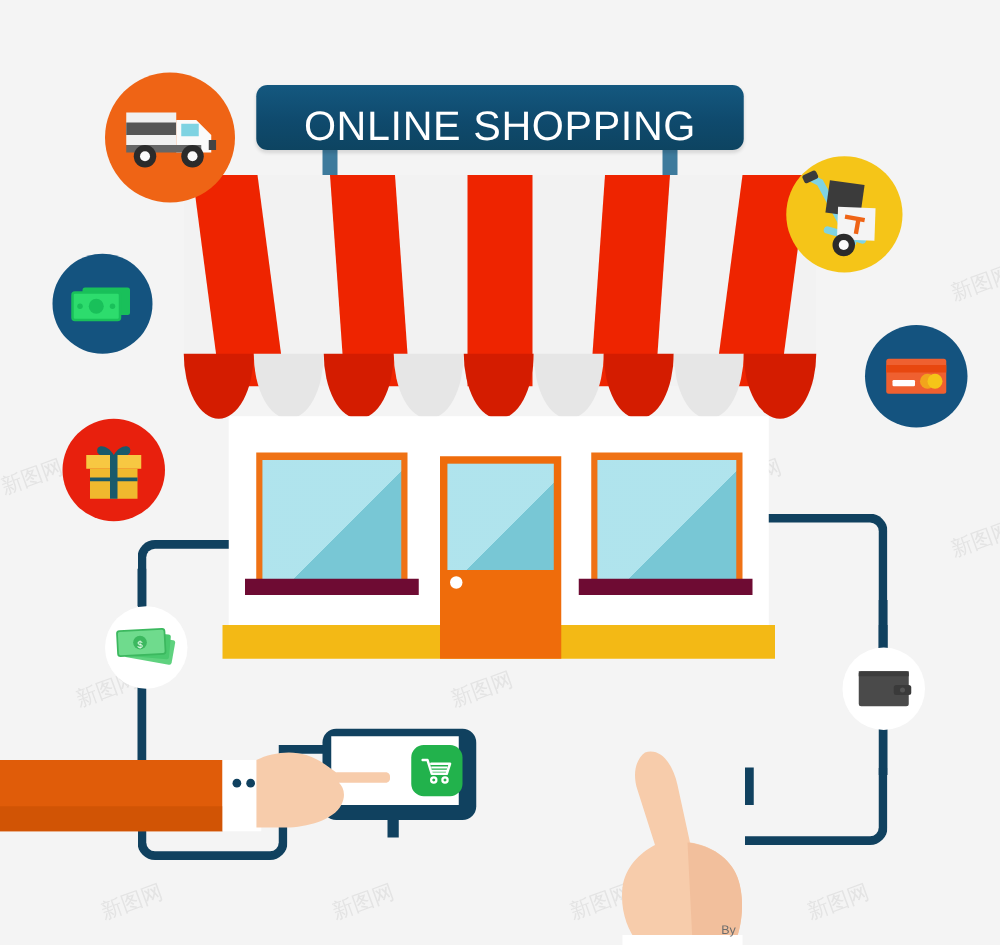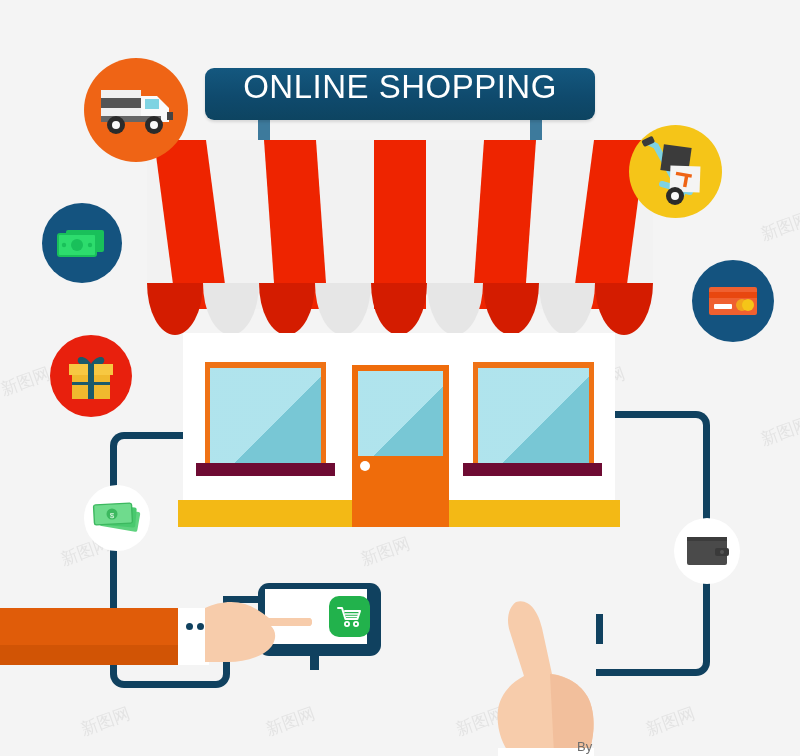--- a/index.html
+++ b/index.html
@@ -12,21 +12,21 @@
   #stage{position:relative;width:800px;height:756px;overflow:hidden;background:#f4f4f4;}
 
   
   .badge{position:absolute;border-radius:50%;display:flex;align-items:center;justify-content:center;}
 
   
   .sign-post{position:absolute;width:12px;background:#3d7a9c;}
   .sign-board{
     position:absolute;border-radius:9px;
     background:linear-gradient(180deg,#14587f 0%,#0f4a6d 55%,#0d4461 100%);
-    display:flex;align-items:flex-start;justify-content:center;
+    display:flex;align-items:flex-end;justify-content:center;
     box-shadow:0 2px 3px rgba(0,0,0,.12);
   }
   .sign-text{
     color:#ffffff;font-size:33px;letter-spacing:.5px;font-weight:400;
     white-space:nowrap;
   }
 
   
   .awning{position:absolute;left:147px;top:140px;width:506px;height:195px;}
   .stripe{position:absolute;top:0;bottom:26px;}
@@ -73,21 +73,21 @@
   .blk{position:absolute;}
 
   
   .sleeve{position:absolute;left:0;top:608px;width:178px;height:57px;background:#e05c09;}
   .sleeve-dark{position:absolute;left:0;top:645px;width:178px;height:20px;background:#d15405;}
   .cuff{position:absolute;left:178px;top:608px;width:31px;height:57px;background:#ffffff;}
   .cuff-dot{position:absolute;width:7px;height:7px;border-radius:50%;background:#10415f;}
 
   .wm{position:absolute;color:rgba(150,150,150,.17);font-size:17px;transform:rotate(-20deg);
        white-space:nowrap;pointer-events:none;user-select:none;}
-  .credit{position:absolute;left:577px;top:739px;font-size:13px;color:#6d6d6d;}
+  .credit{position:absolute;left:577px;top:739px;font-size:10px;color:#6d6d6d;}
 </style>
 </head>
 <body>
 
 <div id="stage">
 
   <div class="wm" style="left:50px;top:225px;">新图网</div>
   <div class="wm" style="left:350px;top:160px;">新图网</div>
   <div class="wm" style="left:580px;top:160px;">新图网</div>
   <div class="wm" style="left:760px;top:215px;">新图网</div>

